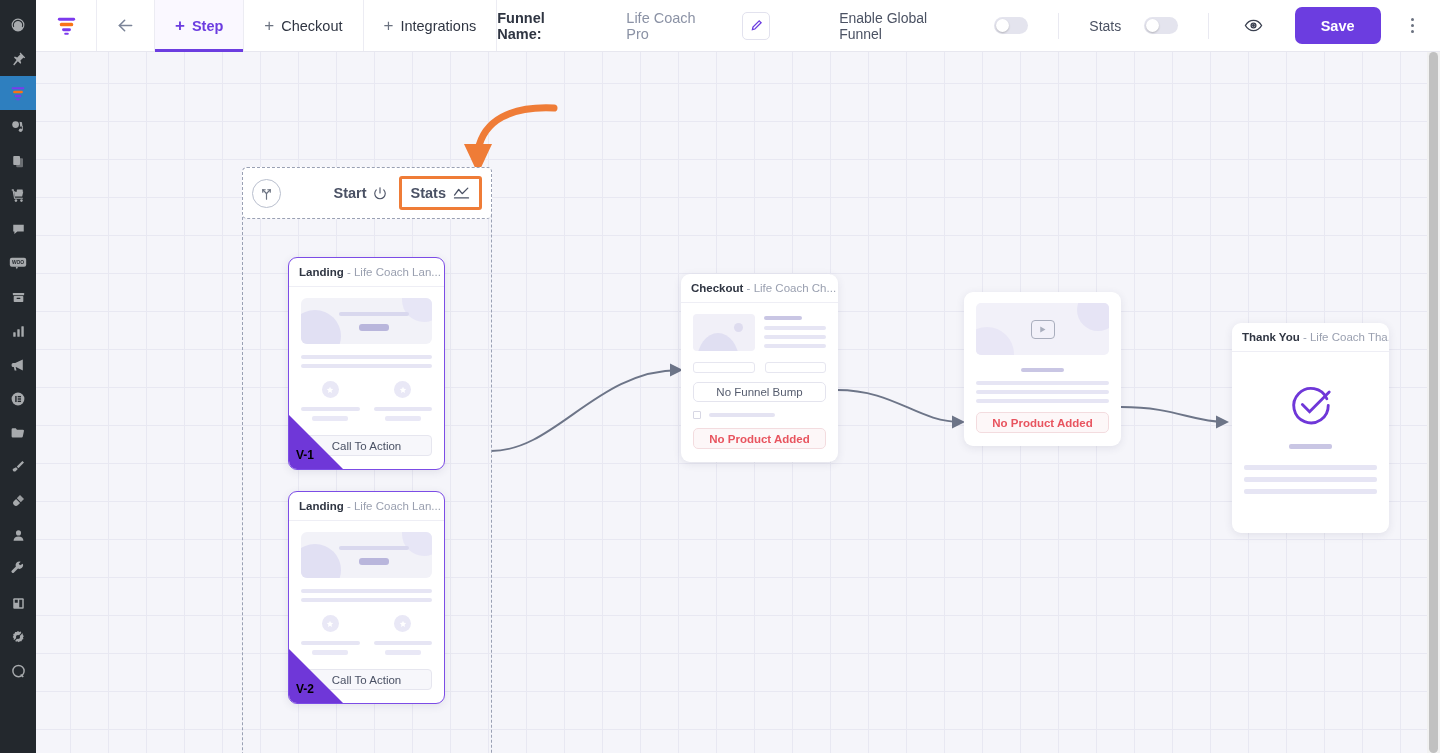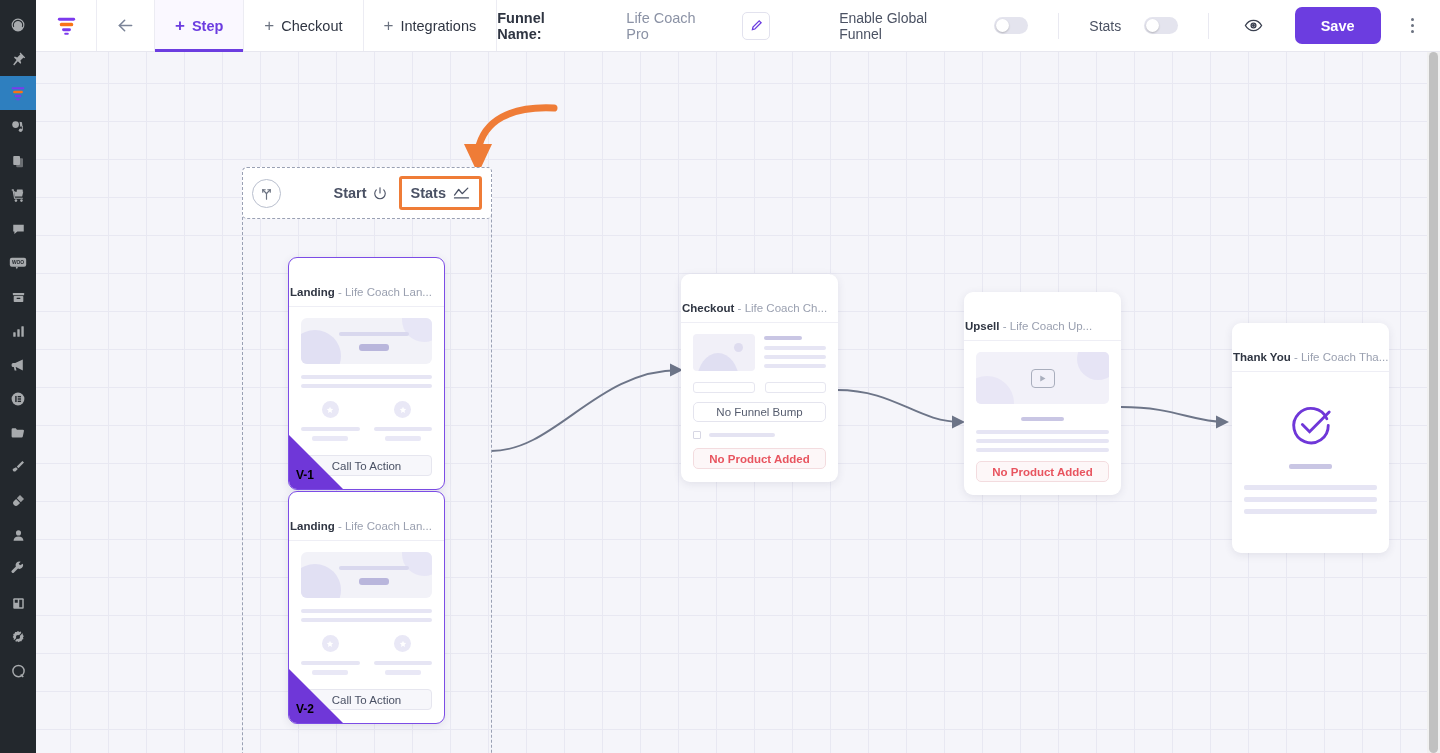--- a/index.html
+++ b/index.html
@@ -133,22 +133,22 @@
   }
 
   
   .card {
     position: absolute; background: #fff; border-radius: 9px;
     box-shadow: 0 2px 9px rgba(46,48,86,.10);
     overflow: hidden; width: 157px;
   }
   .card.variant { border: 1.5px solid #7c4ce6; }
   .card-head {
-    padding: 8px 1px; font-size: 11.5px; border-bottom: 1px solid #eeeef5;
-    white-space: nowrap; overflow: hidden; margin-top: 20px;
+    padding: 8px 10px; font-size: 11.5px; border-bottom: 1px solid #eeeef5;
+    white-space: nowrap; overflow: hidden;
   }
   .card-head b { color: #2f3542; font-weight: 700; }
   .card-head span { color: #9aa0b0; font-weight: 400; }
   .card-body { padding: 11px 12px 13px; position: relative; }
 
   
   .sk-hero {
     height: 46px; background: #f2f2f8; border-radius: 6px; position: relative;
     overflow: hidden; margin-bottom: 11px;
   }
@@ -612,24 +612,20 @@
         <div class="pill">No Funnel Bump</div>
         <div class="chk-row">
           <div class="chk-box"></div>
           <div class="chk-line"></div>
         </div>
         <div class="err-pill">No Product Added</div>
       </div>
     </div>
 
     <div class="card" style="left:928px; top:240px;">
-      <div class="card-head">
-        <b>Upsell</b>
-        <span>- Life Coach Up...</span>
-      </div>
       <div class="card-body">
         <div class="up-video">
           <div class="vb1"></div>
             <div class="vb2"></div>
           <div class="up-play">
             <svg width="9" height="9" viewBox="0 0 12 12" fill="#a9aebd">
                 <path d="M3 2l7 4-7 4z"></path>
               </svg>
           </div>
         </div>

